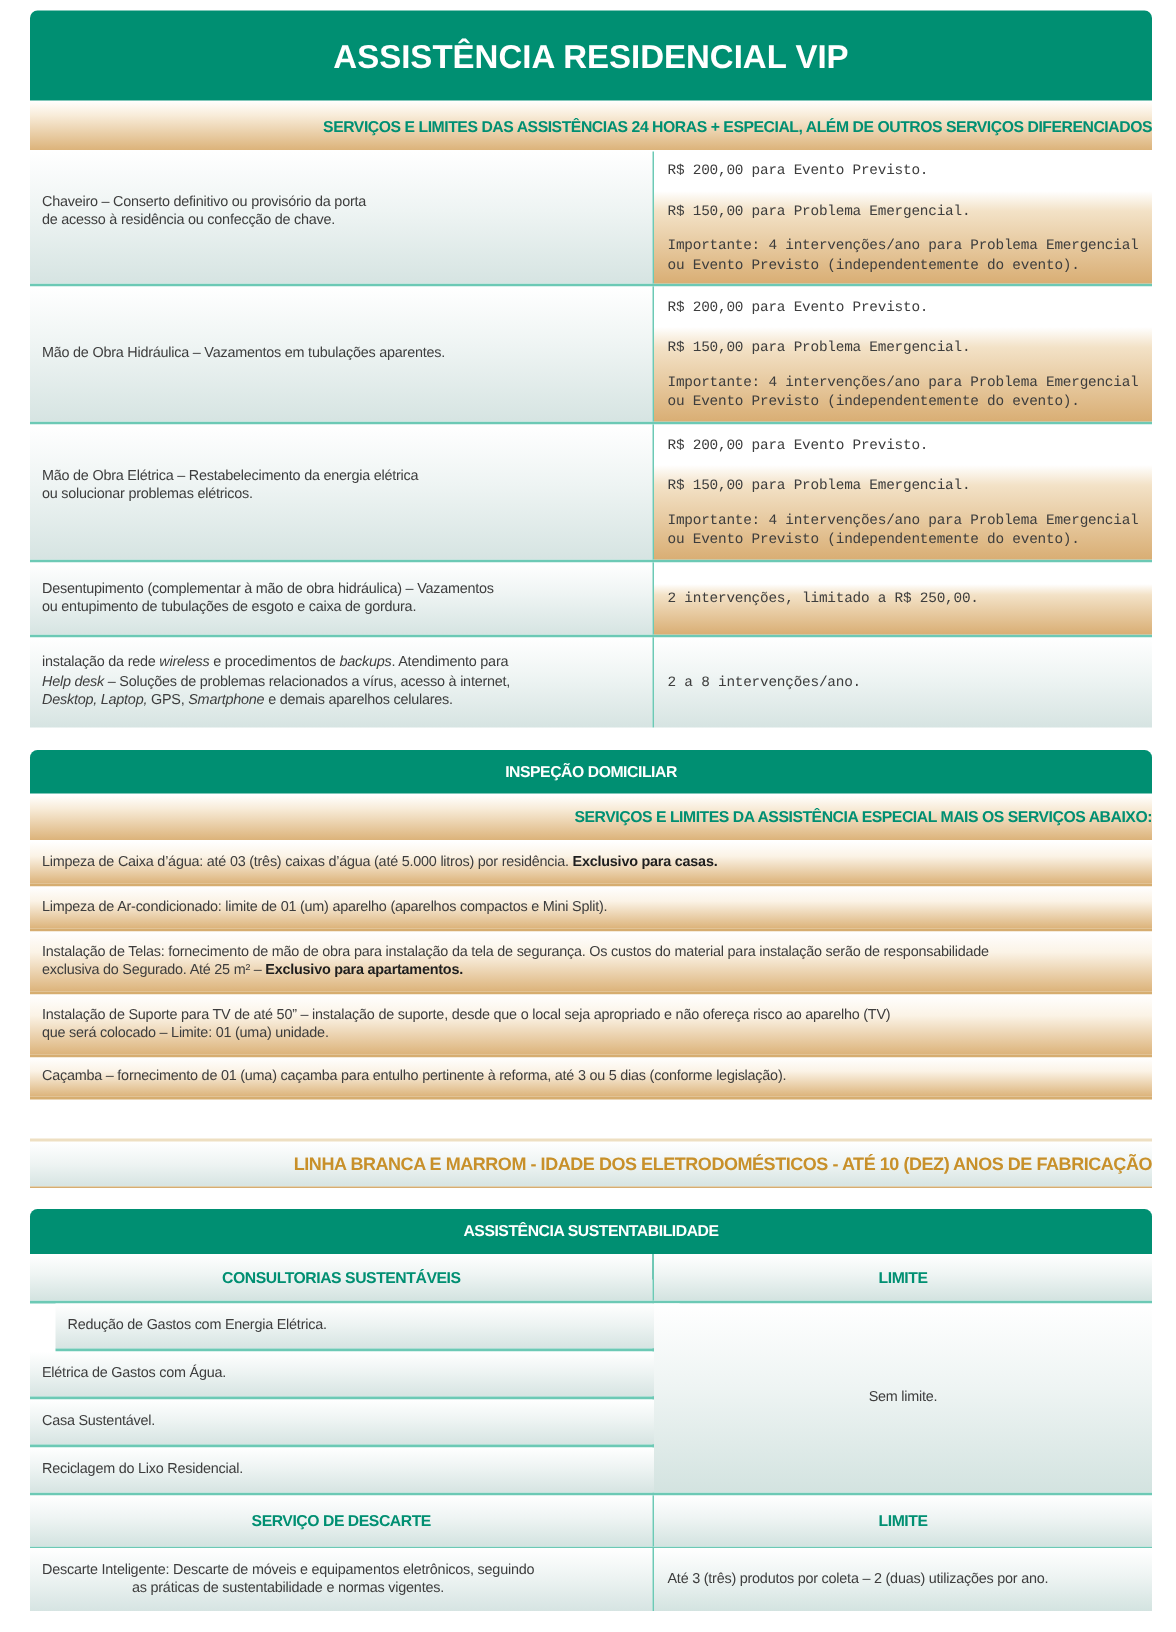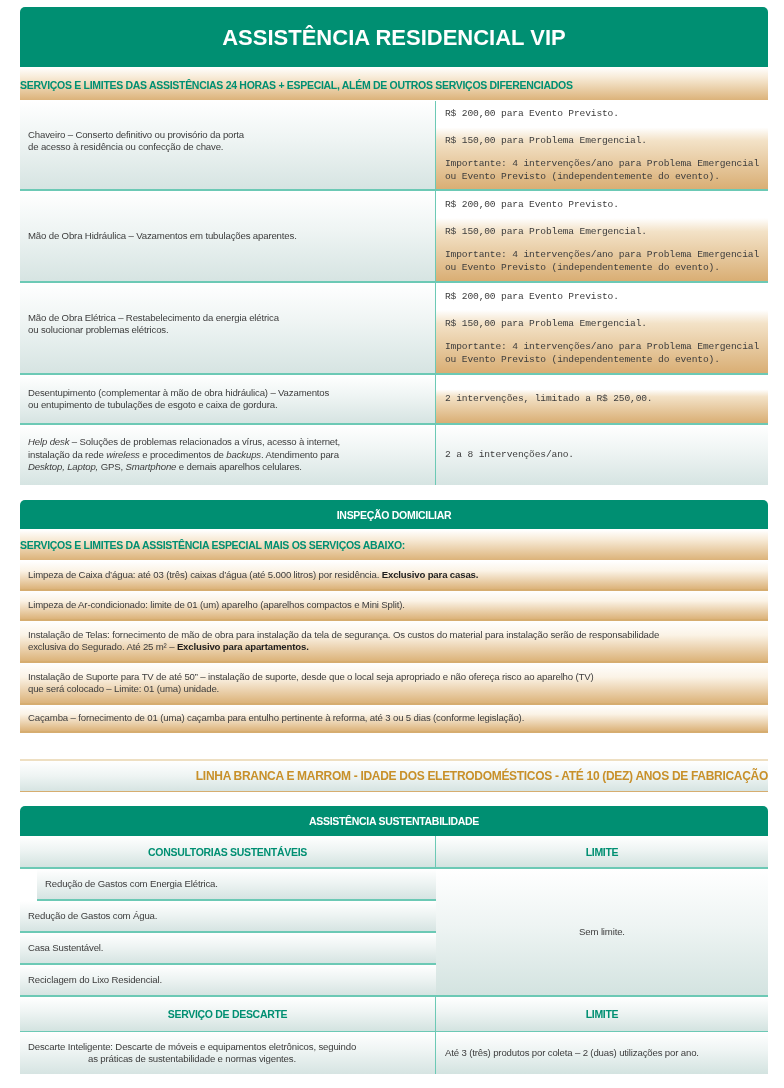--- a/index.html
+++ b/index.html
@@ -13,21 +13,21 @@
 
   .green-head {
     background: #008f72; color: #ffffff; text-align: center;
     font-weight: bold; border-radius: 5px 5px 0 0;
   }
   .main-title { top: 7px; height: 70px; font-size: 22px; line-height: 62px; letter-spacing: 0; }
   .sub-title { font-size: 10.5px; }
 
   .gold-band {
     background: linear-gradient(to bottom, #ffffff 0%, #f8ecd9 30%, #dcb37a 100%);
-    color: #008f72; font-weight: bold; text-align: left;
+    color: #008f72; font-weight: bold; text-align: right;
   }
 
   .txt { font-size: 9.6px; line-height: 12.5px; color: #3d3d3d; letter-spacing: -0.15px; }
 
   .row { display: flex; border-bottom: 2px solid #6cc9b5; }
   .cell-l {
     width: 416px; border-right: 1px solid #6cc9b5;
     background: linear-gradient(to bottom, #ffffff 0%, #eef4f3 45%, #d6e4e2 100%);
     display: flex; align-items: center; padding-left: 8px;
   }
@@ -113,22 +113,22 @@
       </div>
     </div>
     <div class="cell-r simple txt cond">
       <div>2 intervenções, limitado a R$ 250,00.</div>
     </div>
   </div>
 
   <div class="row" style="height:60px;border-bottom:0;">
     <div class="cell-l txt cond">
       <div>
+        <div><span>instalação da rede </span><i>wireless</i><span> e procedimentos de </span><i>backups</i><span>. Atendimento para</span></div>
         <div><i>Help desk</i><span> – Soluções de problemas relacionados a vírus, acesso à internet,</span></div>
-        <div><span>instalação da rede </span><i>wireless</i><span> e procedimentos de </span><i>backups</i><span>. Atendimento para</span></div>
         <div><i>Desktop, Laptop,</i><span> GPS, </span><i>Smartphone</i><span> e demais aparelhos celulares.</span></div>
       </div>
     </div>
     <div class="cell-r simple txt cond teal-grad" style="background:linear-gradient(to bottom,#ffffff 0%,#eef4f3 45%,#d6e4e2 100%);">
       <div>2 a 8 intervenções/ano.</div>
     </div>
   </div>
 </div>
 
 <div class="wrap green-head cond" style="top:500px;height:29px;line-height:30px;font-size:10.5px;">INSPEÇÃO DOMICILIAR</div>
@@ -163,21 +163,21 @@
 <div class="wrap green-head cond" style="top:806px;height:47px;line-height:31px;font-size:10.5px;">ASSISTÊNCIA SUSTENTABILIDADE</div>
 
 <div class="wrap" style="top:836px;">
   <div class="row" style="height:33px;">
     <div class="cell-l th cond teal-grad" style="justify-content:center;padding-left:0;">CONSULTORIAS  SUSTENTÁVEIS</div>
     <div class="th cond teal-grad" style="flex:1;display:flex;align-items:center;justify-content:center;">LIMITE</div>
   </div>
   <div style="display:flex;height:128px;border-bottom:2px solid #6cc9b5;">
     <div style="width:416px;border-right:1px solid #6cc9b5;">
       <div class="cell-l txt cond" style="height:32px;width:416px;border-right:0;border-bottom:2px solid #6cc9b5;margin-left:17px;">Redução de Gastos com Energia Elétrica.</div>
-      <div class="cell-l txt cond" style="height:32px;width:416px;border-right:0;border-bottom:2px solid #6cc9b5;">Redução de Gastos com Água.</div>
+      <div class="cell-l txt cond" style="height:32px;width:416px;border-right:0;border-bottom:2px solid #6cc9b5;">Elétrica de Gastos com Água.</div>
       <div class="cell-l txt cond" style="height:32px;width:416px;border-right:0;border-bottom:2px solid #6cc9b5;">Casa Sustentável.</div>
       <div class="cell-l txt cond" style="height:30px;width:416px;border-right:0;">Reciclagem do Lixo Residencial.</div>
     </div>
     <div class="txt cond teal-grad" style="flex:1;display:flex;align-items:center;justify-content:center;">Sem limite.</div>
   </div>
   <div class="row" style="height:35px;border-bottom:1px solid #6cc9b5;">
     <div class="cell-l th cond teal-grad" style="justify-content:center;padding-left:0;">SERVIÇO DE DESCARTE</div>
     <div class="th cond teal-grad" style="flex:1;display:flex;align-items:center;justify-content:center;">LIMITE</div>
   </div>
   <div class="row" style="height:42px;border-bottom:0;">

